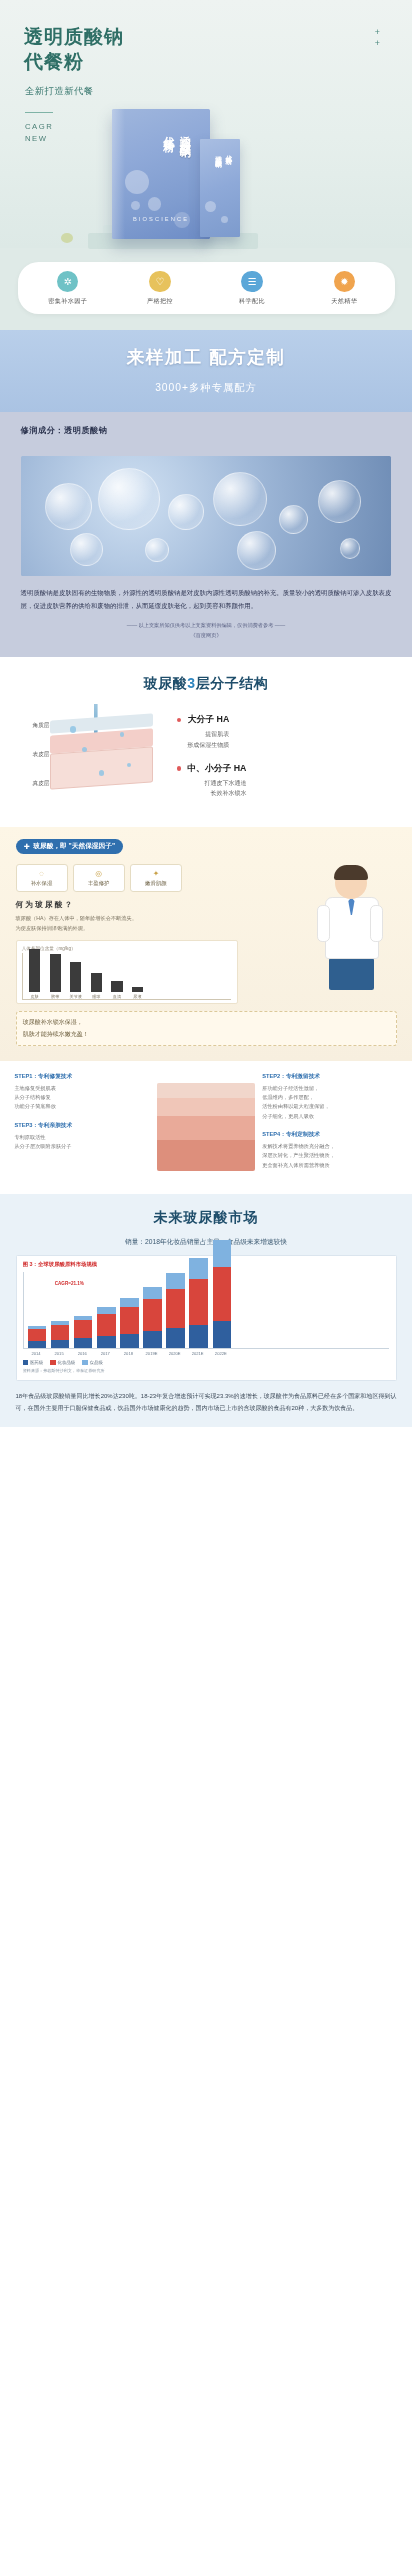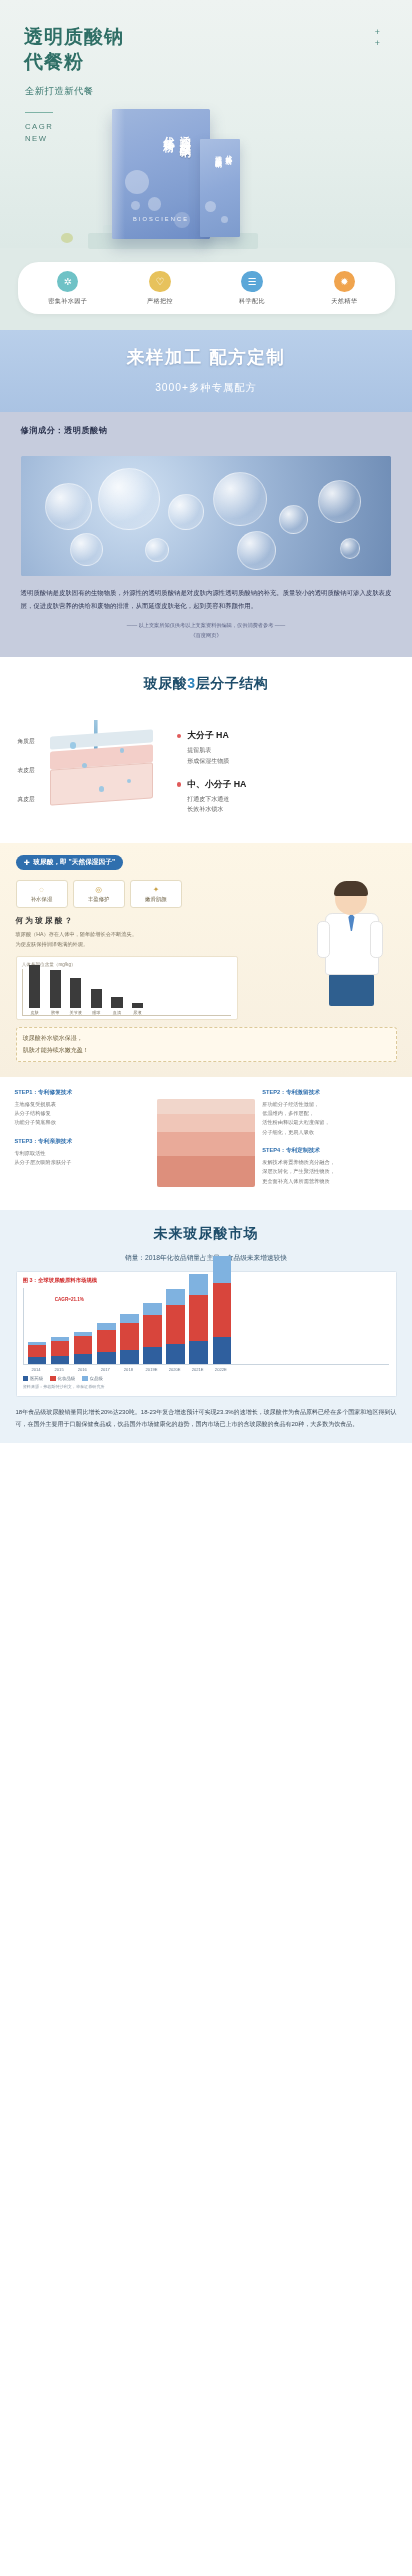--- a/index.html
+++ b/index.html
@@ -196,24 +196,24 @@
   }
   .ing-note {
     margin-top: 9.3px;
     font-size: 5.2px; color: #5c6385; text-align: center; line-height: 1.8;
   }
 
   
   .layers { background: #fff; padding: 17.5px 0 15.5px 0; }
   .layers-title {
     text-align: center; font-size: 14px; font-weight: bold;
-    color: #1f4e6b; letter-spacing: 0.5px; margin-bottom: 32px;
+    color: #1f4e6b; letter-spacing: 0.5px; margin-bottom: 16px;
   }
   .layers-title em { font-style: normal; color: #2f86c0; }
-  .layers-body { display: flex; padding: 0 17.5px; }
+  .layers-body { display: flex; padding: 0 17.5px; text-align: right; }
   .layers-left { width: 32px; padding-top: 13.4px; }
   .layer-tag { font-size: 5.7px; color: #555; margin-bottom: 20.6px; }
   .skin-diagram {
     width: 103px; height: 88px; position: relative;
   }
   .sd-row { position: absolute; left: 0; width: 103px; border-radius: 2.1px; }
   .sd1 { top: 8.2px; height: 13.4px; background: #dfe9ef; transform: skewY(-4deg); }
   .sd2 { top: 23px; height: 17.5px; background: #f3cfc9; transform: skewY(-4deg); }
   .sd3 { top: 41px; height: 36px; background: #f6ded8; transform: skewY(-4deg);
          border: 0.5px solid #e9c4bc; }

